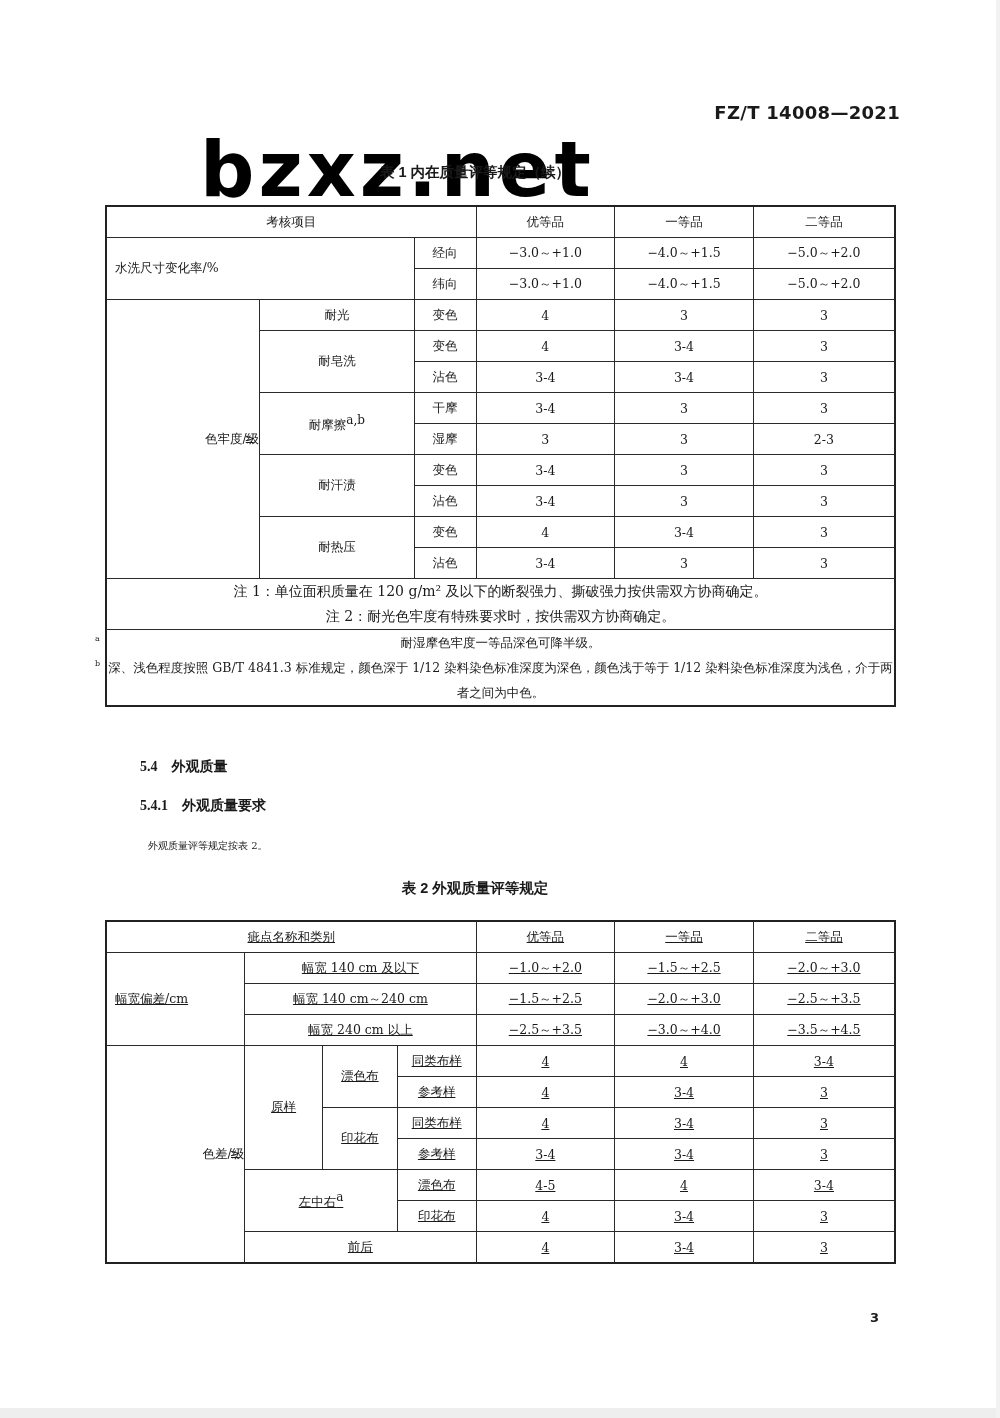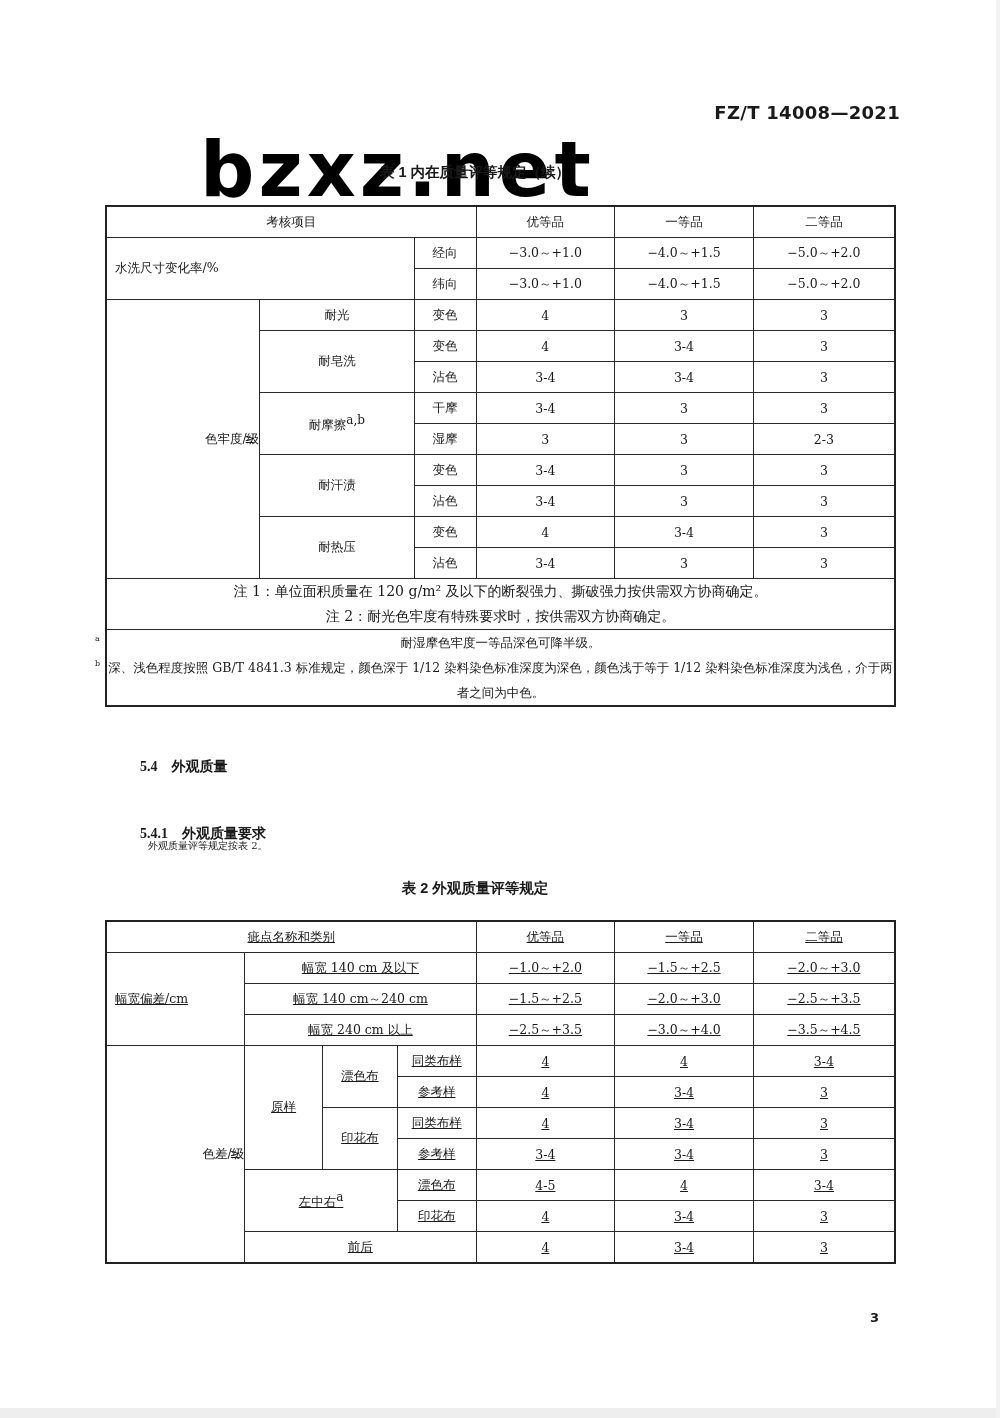--- a/index.html
+++ b/index.html
@@ -144,21 +144,21 @@
   <tr class="notes-b">
     <td colspan="6">
       <div class="fn"><span class="fn-mark">a</span><span>耐湿摩色牢度一等品深色可降半级。</span></div>
       <div class="fn"><span class="fn-mark">b</span><span>深、浅色程度按照 GB/T 4841.3 标准规定，颜色深于 1/12 染料染色标准深度为深色，颜色浅于等于 1/12 染料染色标准深度为浅色，介于两者之间为中色。</span></div>
     </td>
   </tr>
 </tbody>
   </table>
 
 <div class="sec" style="top:758px;"><span class="num">5.4</span><span>外观质量</span></div>
-<div class="sec" style="top:825px;"><span class="num">5.4.1</span><span>外观质量要求</span></div>
+<div class="sec" style="top:797px;"><span class="num">5.4.1</span><span>外观质量要求</span></div>
 <div class="para" style="top:839px;">外观质量评等规定按表 2。</div>
 
 <div class="caption" style="top:879px;">表 2  外观质量评等规定</div>
 
 <table class="std" style="top:920px;text-decoration:underline;">
   <colgroup>
     <col style="width:139px">
       <col style="width:78px">
       <col style="width:75px">
       <col style="width:79px">

